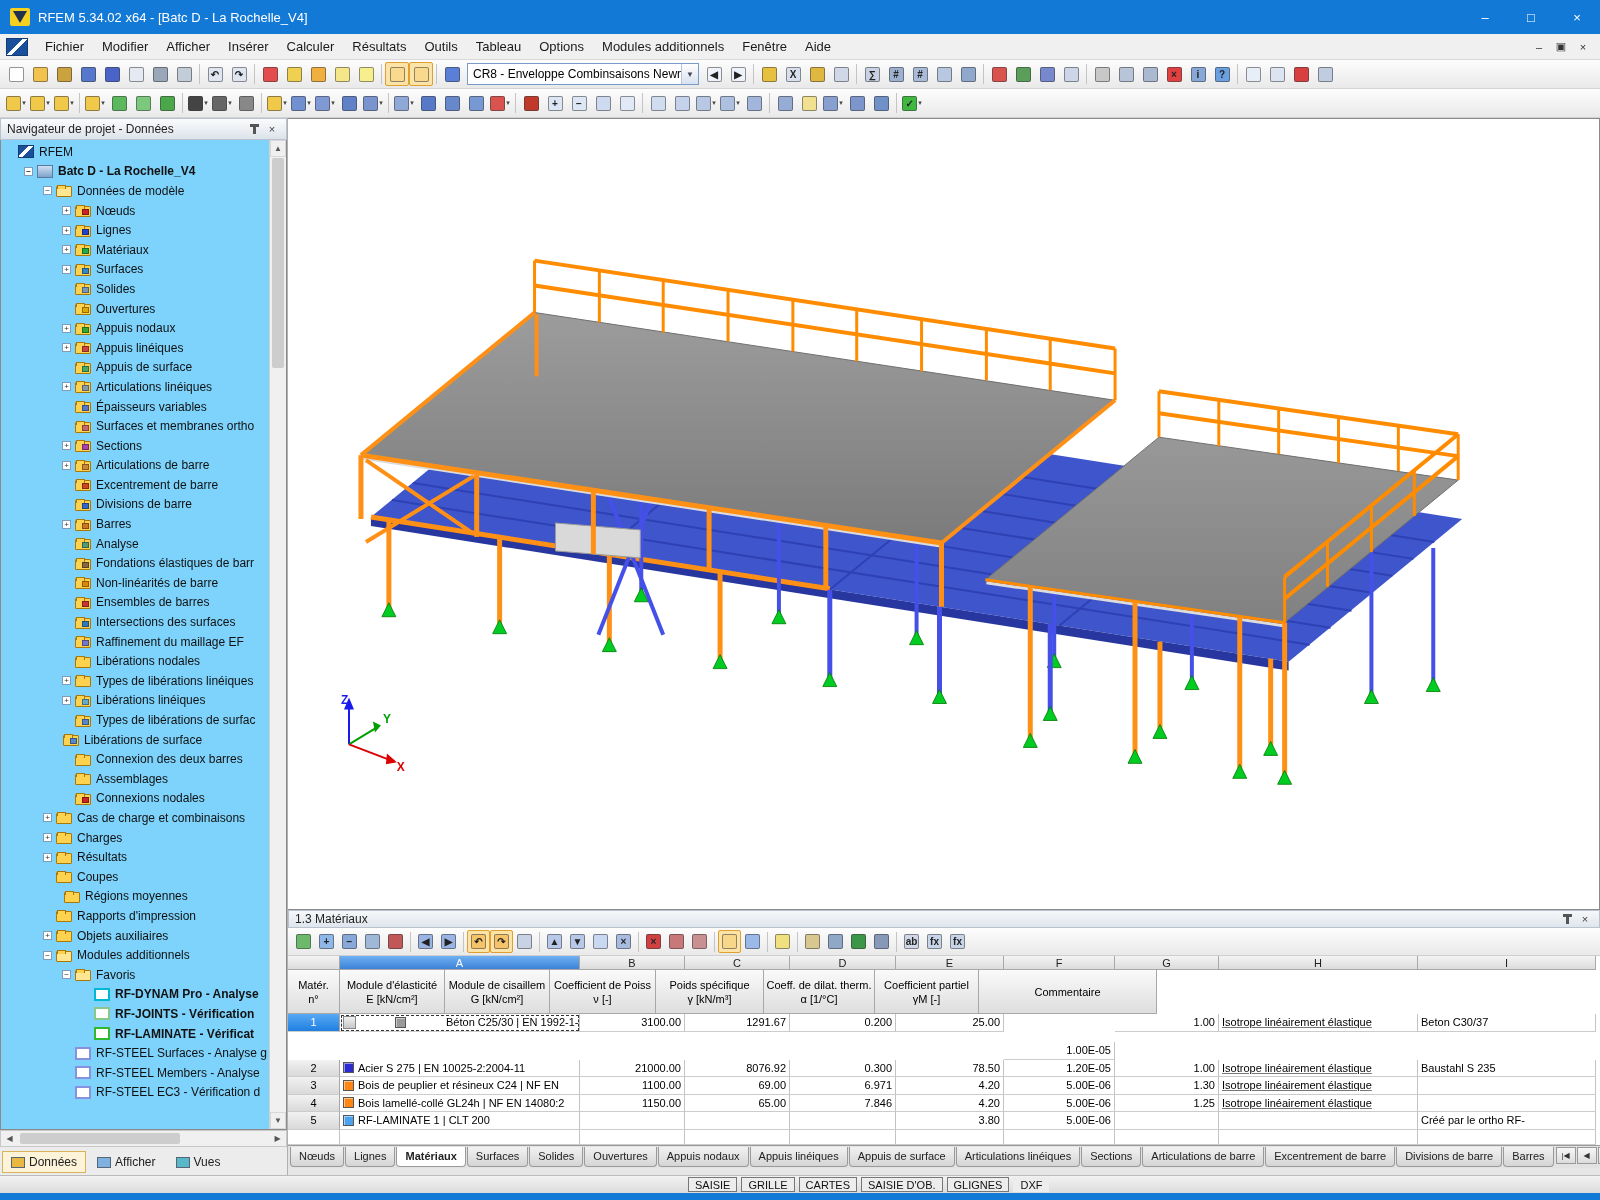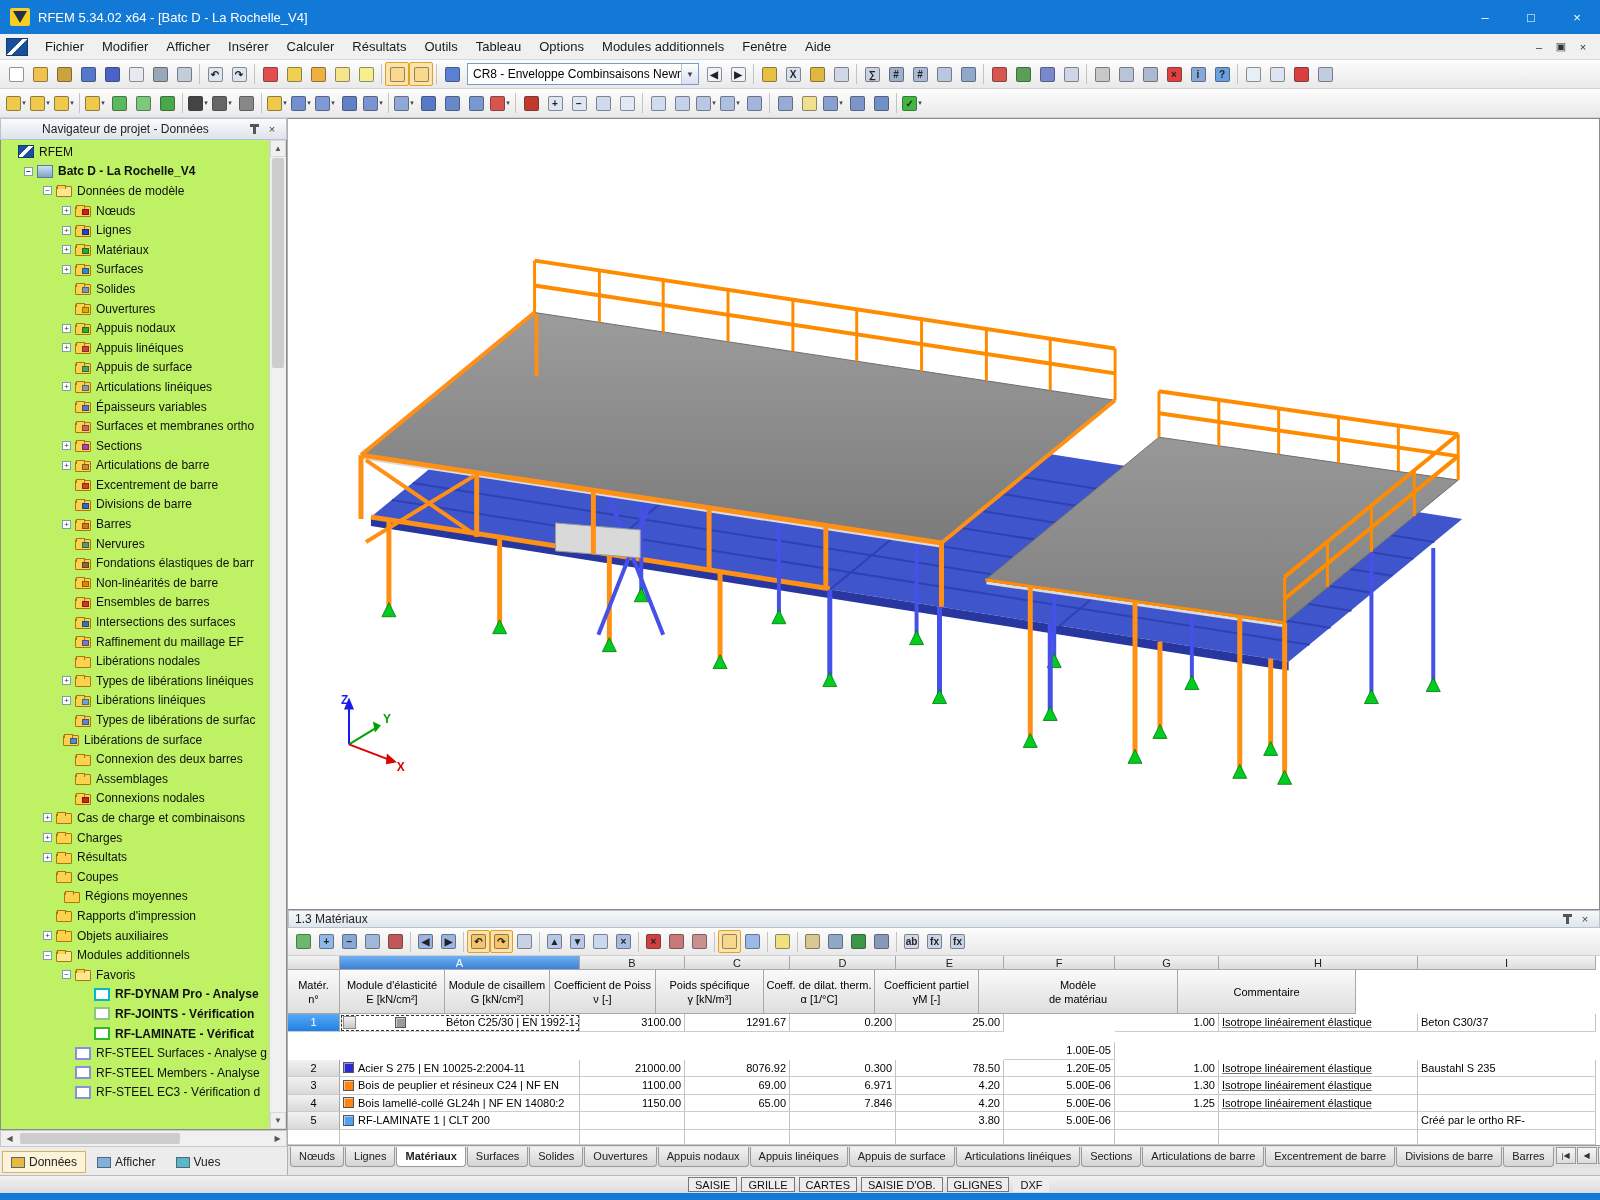--- a/index.html
+++ b/index.html
@@ -45,26 +45,26 @@
      border-left:1px solid #b6c6dc; display:flex; align-items:center; justify-content:center; font-size:8px; color:#445; }
 
   
   .main-row { flex:1 1 auto; display:flex; min-height:0; }
 
   
   .navigator { width:288px; flex:0 0 288px; display:flex; flex-direction:column; background:#f0f0f0;
      border-right:1px solid #b0b0b0; }
   .nav-header { height:22px; background:linear-gradient(#fafbfc,#dde3ea); border:1px solid #b9c3cf;
      display:flex; align-items:center; font-size:12px; color:#222; padding:0 6px; flex:0 0 22px;}
-  .nav-header .hdr-title{flex:1; overflow:hidden; white-space:nowrap;text-align:center;}
+  .nav-header .hdr-title{flex:1; overflow:hidden; white-space:nowrap;}
   .hdr-ico { width:16px; height:16px; display:flex; align-items:center; justify-content:center;
      font-size:11px; color:#444; margin-left:2px; }
   .pin-glyph{display:inline-block; width:3px; height:9px; background:#555; position:relative;}
   .pin-glyph::before{content:""; position:absolute; top:-1px; left:-3px; width:9px; height:3px; background:#555;}
-  .nav-tree-wrap { flex:1 1 auto; display:flex; min-height:0; background:#bef264; border:1px solid #8a8a8a; border-top:none; }
+  .nav-tree-wrap { flex:1 1 auto; display:flex; min-height:0; background:#7dd3fc; border:1px solid #8a8a8a; border-top:none; }
   .nav-tree { flex:1; overflow:hidden; padding-top:2px; }
   .tree-row { height:19.6px; display:flex; align-items:center; font-size:12px; color:#111;
      white-space:nowrap; overflow:hidden; }
   .tree-row.bold { font-weight:bold; }
   .exp { width:9px; height:9px; border:1px solid #7f9db9; background:#fff; font-size:8px; line-height:7px;
      text-align:center; color:#333; margin-right:4px; flex:0 0 9px; }
   .exp-sp { width:13px; flex:0 0 13px; }
   .t-ico { width:16px; height:13px; margin-right:5px; position:relative; flex:0 0 16px; }
   .ic-f, .ic-fm { background:#fdd24e; border:1px solid #a8790a; border-radius:1px; height:11px; margin-top:2px; }
   .ic-f::before, .ic-fm::before, .ic-fo::before { content:""; position:absolute; top:-2px; left:0;
@@ -612,21 +612,21 @@
               <span class="t-ico ic-fm">
                 <span class="mark" style="background: rgb(204, 119, 34);"></span>
               </span>
               <span>Barres</span>
             </div>
             <div class="tree-row" style="padding-left: 61px;">
               <span class="exp-sp"></span>
               <span class="t-ico ic-fm">
                 <span class="mark" style="background: rgb(85, 153, 119);"></span>
               </span>
-              <span>Nervures</span>
+              <span>Analyse</span>
             </div>
             <div class="tree-row" style="padding-left: 61px;">
               <span class="exp-sp"></span>
               <span class="t-ico ic-fm">
                 <span class="mark" style="background: rgb(136, 102, 68);"></span>
               </span>
               <span>Fondations élastiques de barr</span>
             </div>
             <div class="tree-row" style="padding-left: 61px;">
               <span class="exp-sp"></span>
@@ -1112,24 +1112,20 @@
                 <div>Poids spécifique</div>
                 <div>γ [kN/m³]</div>
               </div>
               <div class="tcell" style="width: 111px; flex: 0 0 111px;">
                 <div>Coeff. de dilat. therm.</div>
                 <div>α [1/°C]</div>
               </div>
               <div class="tcell" style="width: 104px; flex: 0 0 104px;">
                 <div>Coefficient partiel</div>
                 <div>γM [-]</div>
-              </div>
-              <div class="tcell" style="width: 199px; flex: 0 0 199px;">
-                <div>Modèle</div>
-                <div>de matériau</div>
               </div>
               <div class="tcell" style="width: 178px; flex: 0 0 178px;">
                 <div></div>
                 <div>Commentaire</div>
               </div>
             </div>
           <div id="g-rows">
               <div class="trow drow">
                 <div class="tcell ncell sel" style="width: 52px; flex: 0 0 52px;">1</div>
                 <div class="tcell desc-sel" style="width: 240px; flex: 0 0 240px; gap: 36px;">

